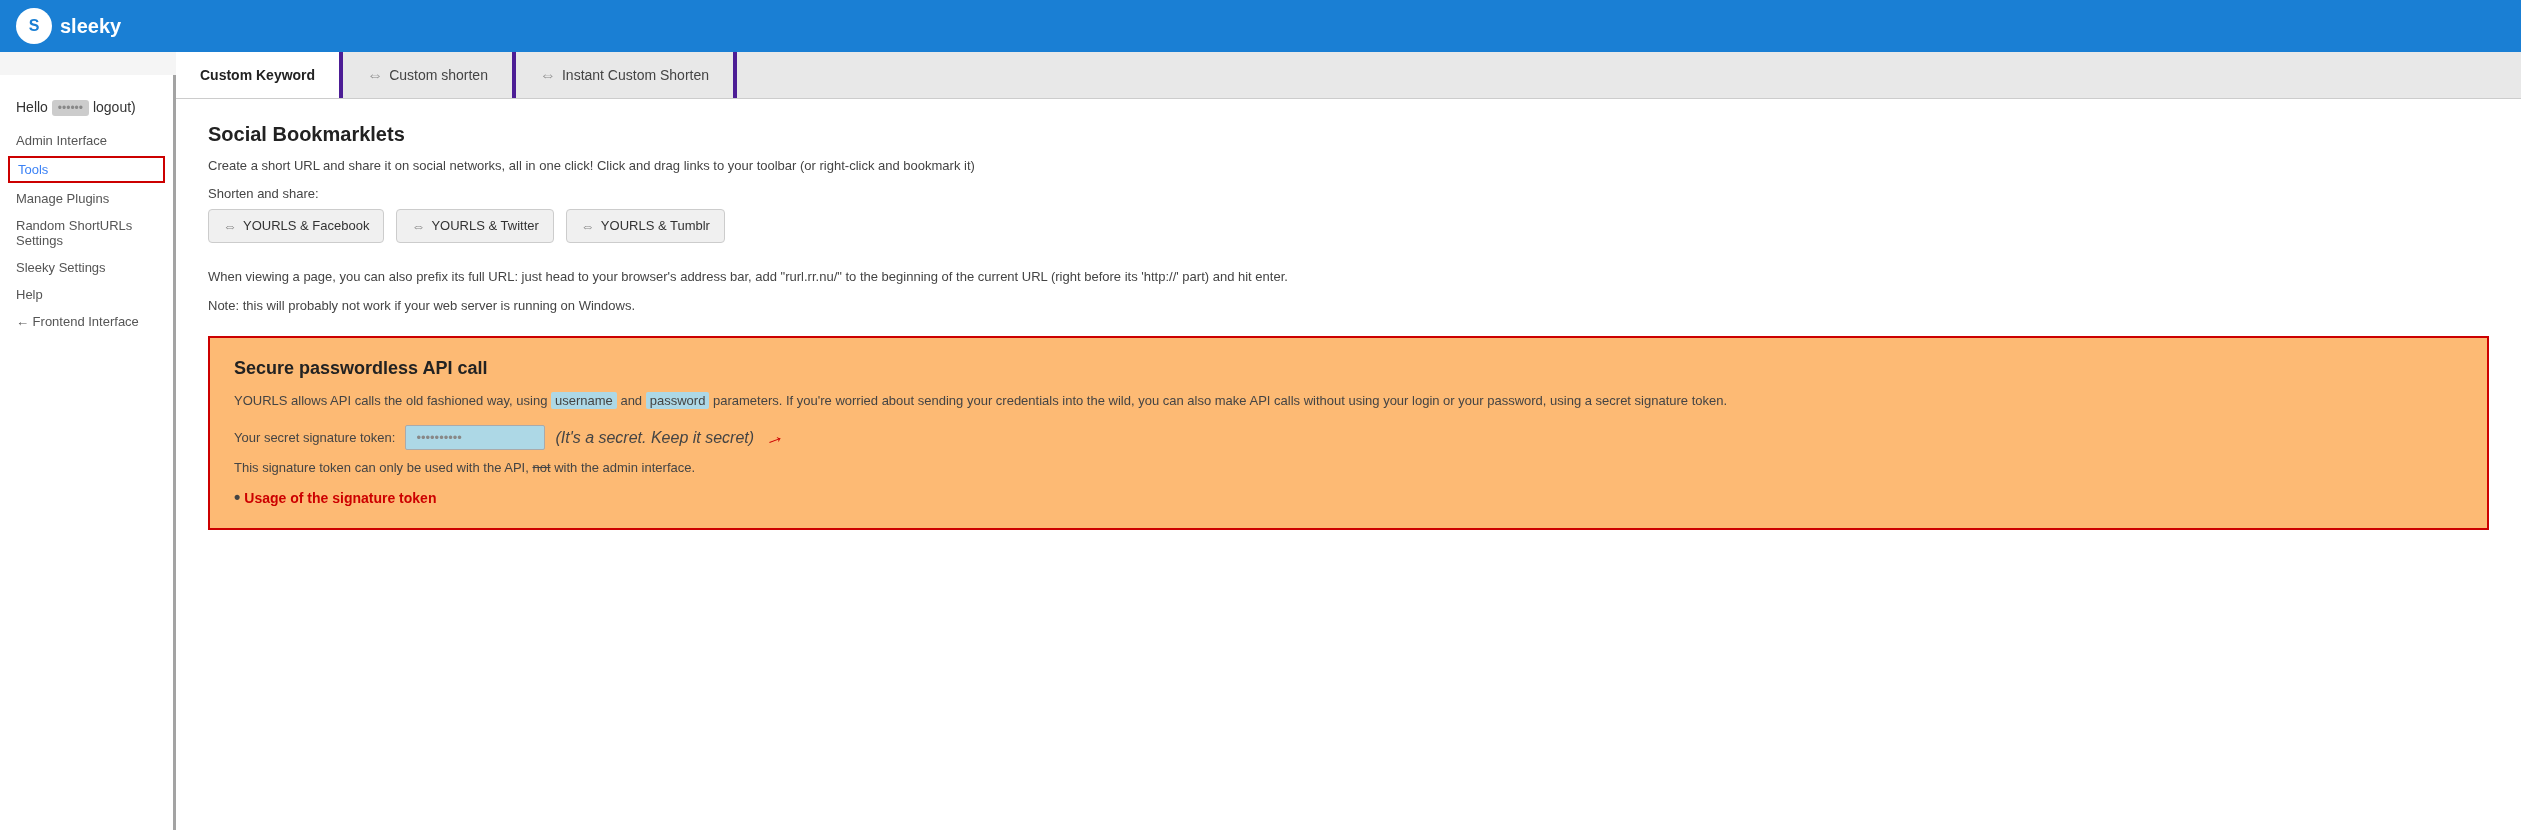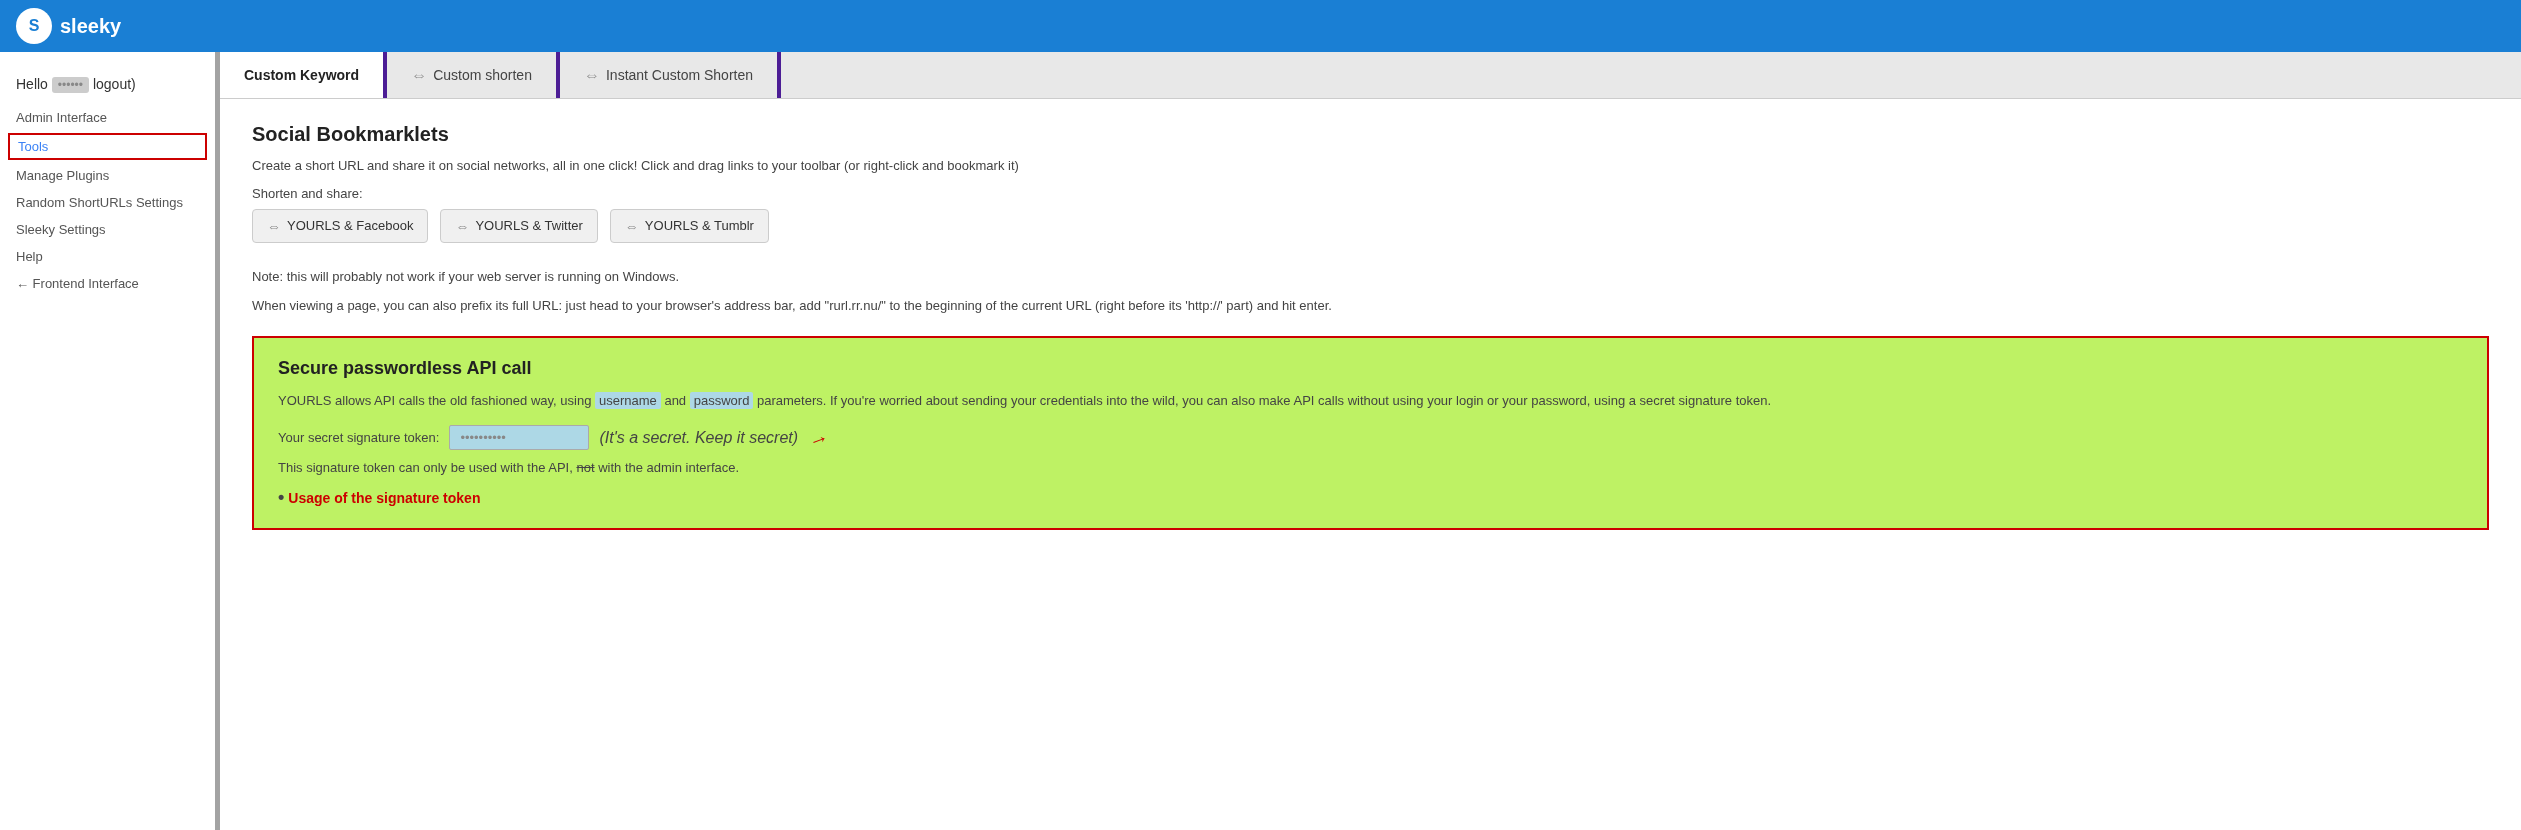--- a/index.html
+++ b/index.html
@@ -39,26 +39,27 @@
 
     
     .layout {
       display: flex;
       flex: 1;
       overflow: hidden;
     }
 
     
     .sidebar {
-      width: 220px;
+      width: 176px;
       background: #fff;
-      border-right: 5px solid #a3a3a3;
+      border-right: 3px solid #a3a3a3;
       padding: 16px 0;
       flex-shrink: 0;
       overflow-y: auto;
+      margin-top: 23px;
     }
     .sidebar-hello {
       padding: 8px 16px 12px;
       font-size: 14px;
       color: #333;
     }
     .sidebar-hello .username {
       background: #ccc;
       border-radius: 3px;
       padding: 1px 6px;
@@ -185,21 +186,21 @@
       font-size: 14px;
     }
 
     .prefix-section { margin-bottom: 20px; }
 
     
     .secure-api-section {
       border: 2px solid #cc0000;
       padding: 20px 24px;
       margin-top: 16px;
-      background: #bef264;
+      background: #fdba74;
     }
     .secure-api-title {
       font-size: 18px;
       font-weight: bold;
       margin-bottom: 12px;
       color: #222;
     }
     .api-desc {
       font-size: 13px;
       color: #444;
@@ -344,22 +345,22 @@
             <span>YOURLS &amp; Twitter</span>
           </a>
           <a href="#" class="bookmarklet-btn">
             <span class="bm-icon">⇔</span>
             <span>YOURLS &amp; Tumblr</span>
           </a>
         </div>
       </div>
 
       <div class="prefix-section">
+        <p class="section-desc">When viewing a page, you can also prefix its full URL: just head to your browser's address bar, add "rurl.rr.nu/" to the beginning of the current URL (right before its 'http://' part) and hit enter.</p>
         <p class="section-desc">Note: this will probably not work if your web server is running on Windows.</p>
-        <p class="section-desc">When viewing a page, you can also prefix its full URL: just head to your browser's address bar, add "rurl.rr.nu/" to the beginning of the current URL (right before its 'http://' part) and hit enter.</p>
       </div>
 
       <div class="secure-api-section">
         <div class="secure-api-title">Secure passwordless API call</div>
         <p class="api-desc">
           YOURLS allows API calls the old fashioned way, using <span class="highlight-blue">username</span> and <span class="highlight-blue">password</span> parameters. If you're worried about sending your credentials into the wild, you can also make API calls without using your login or your password, using a secret signature token.
         </p>
         <div class="token-row">
           <span class="token-label">Your secret signature token:</span>
           <input type="text" class="token-input" value="••••••••••" readonly="" style="">

